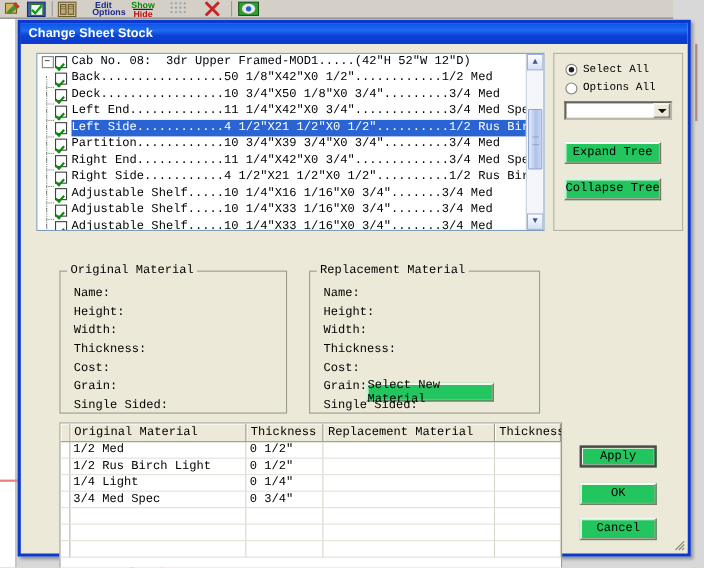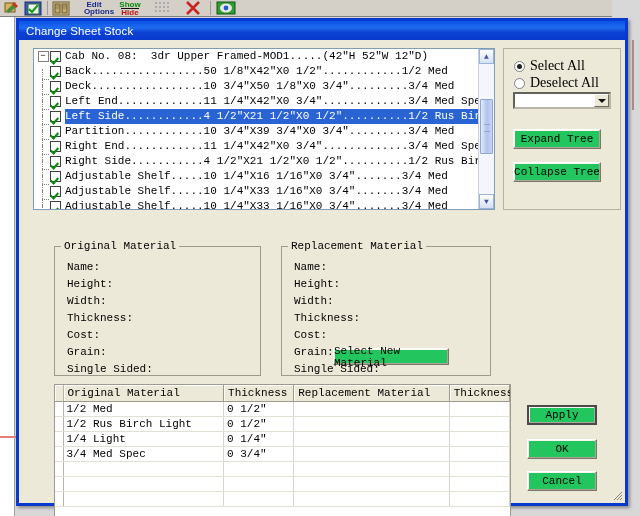--- a/index.html
+++ b/index.html
@@ -26,21 +26,21 @@
     background:#ece9d8;
     border:3px solid #0a39ce;
     box-sizing:border-box;
     box-shadow:2px 2px 3px rgba(0,0,0,.35);
   }
   #titlebar{
     height:19px;
     background:linear-gradient(to bottom,#0a53e8 0%,#1e6bf0 35%,#0c42d4 60%,#0a39ce 100%);
     display:flex;align-items:center;
     padding-left:7px;
-    color:#fff;font-weight:normal;font-size:11.5px;
+    color:#fff;font-weight:bold;font-size:11.5px;
     letter-spacing:.1px;
     font-family:"Liberation Sans", sans-serif;
   }
   #dialog-body{position:relative;width:100%;height:calc(100% - 19px);background:#ece9d8;}
 
   
   #tree-panel{
     position:absolute;left:14px;top:8px;width:460px;height:160px;
     background:#fff;border:1px solid #7f9db9;
     overflow:hidden;
@@ -77,21 +77,21 @@
   .vsb-thumb{position:absolute;left:1px;width:13px;
     background:linear-gradient(to right,#e4ebfb,#aec2ea 55%,#c9d7f3);
     border:1px solid #8fa6d2;box-sizing:border-box;border-radius:1px;}
   .vsb-grip{position:absolute;left:3px;top:50%;margin-top:-3px;width:6px;height:6px;
     border-top:1px solid #8fa6d2;border-bottom:1px solid #8fa6d2;}
 
   
   #side-panel{position:absolute;left:484px;top:8px;width:116px;height:160px;
     background:#ece9d8;border:1px solid #b4b0a4;}
   .radio-row{position:absolute;left:10px;display:flex;align-items:center;
-    font-family:Liberation Serif, serif;font-size:14px;color:#000;}
+    font-family:Liberation Mono, monospace;font-size:10px;color:#000;}
   .radio{width:11px;height:11px;border:1px solid #808080;border-radius:50%;
     background:#fff;margin-right:5px;position:relative;box-sizing:border-box;flex:0 0 11px;}
   .radio.on:after{content:"";position:absolute;left:2px;top:2px;width:5px;height:5px;
     border-radius:50%;background:#202020;}
   #combo{position:absolute;left:9px;top:43px;width:98px;height:17px;
     background:#fff;border:2px inset #b8b4a8;box-sizing:border-box;display:flex;}
   #combo-text{flex:1;padding-left:2px;font-family:"Liberation Mono", monospace;font-size:11px;line-height:13px;}
   #combo-arrow{width:15px;background:#ece9d8;border:1px solid #fff;border-right-color:#6f6b5f;
     border-bottom-color:#6f6b5f;box-sizing:border-box;display:flex;align-items:center;justify-content:center;}
   .arrow-dn{width:0;height:0;border-left:4px solid transparent;border-right:4px solid transparent;border-top:4px solid #101010;}
@@ -255,21 +255,21 @@
       </div>
     </div>
 
     <div id="side-panel">
       <div class="radio-row" style="top:9px;">
         <span class="radio on"></span>
         <span>Select All</span>
       </div>
       <div class="radio-row" style="top:26px;">
         <span class="radio"></span>
-        <span>Deselect All</span>
+        <span>Options All</span>
       </div>
       <div id="combo">
         <span id="combo-text"></span>
         <span id="combo-arrow">
             <span class="arrow-dn"></span>
           </span>
       </div>
       <div class="btn" id="btn-expand">Expand Tree</div>
       <div class="btn" id="btn-collapse">Collapse Tree</div>
     </div>

